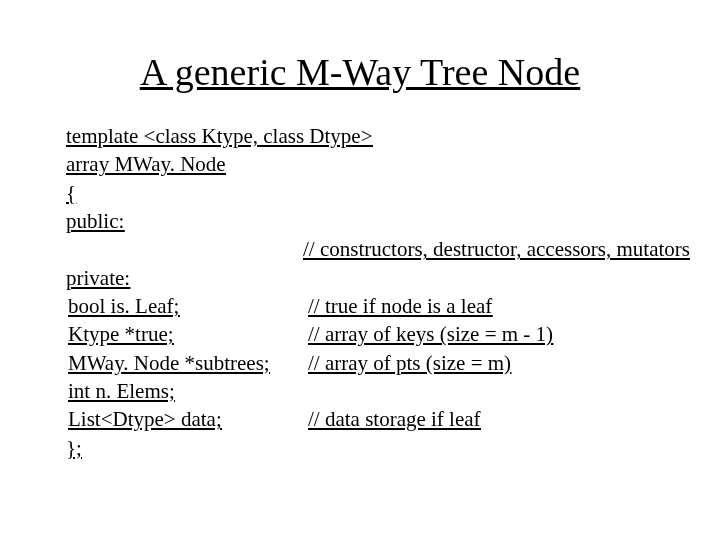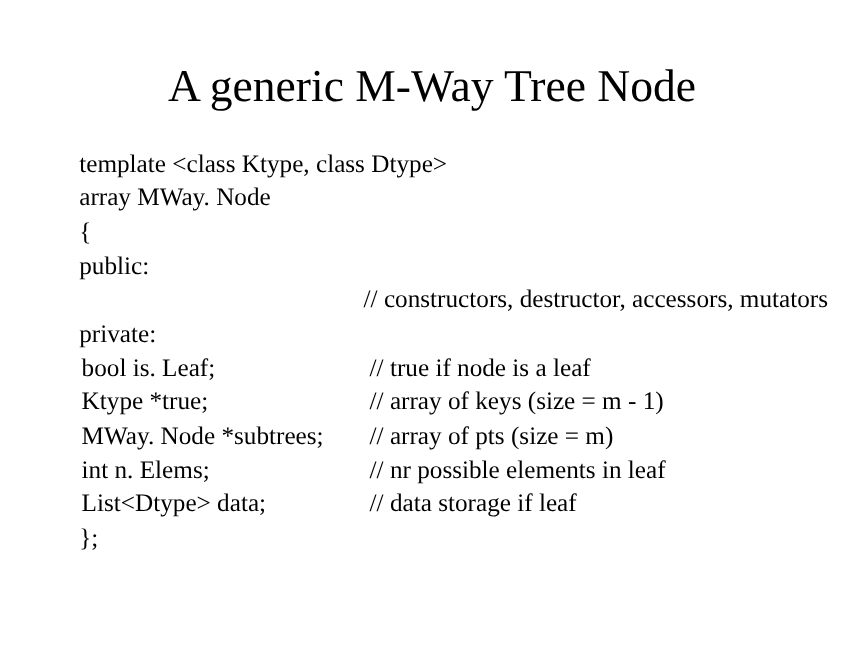--- a/index.html
+++ b/index.html
@@ -1,18 +1,19 @@
 <!DOCTYPE html>
 <html><head>
   <meta charset="utf-8">
   <style>
     * {
       margin: 0;
       padding: 0;
       box-sizing: border-box;
+      text-decoration: underline;
     }
     body {
       width: 720px;
       height: 540px;
       background: #ffffff;
       font-family: "Times New Roman", Times, serif;
       color: #000000;
       padding: 50px 30px 30px 30px;
     }
     .title {
@@ -64,21 +65,20 @@
   <div class="member-row">
     <div class="member-decl">Ktype *true;</div>
     <div class="member-comment">// array of keys (size = m - 1)</div>
   </div>
   <div class="member-row">
     <div class="member-decl">MWay. Node *subtrees;</div>
     <div class="member-comment">// array of pts (size = m)</div>
   </div>
   <div class="member-row">
     <div class="member-decl">int   n. Elems;</div>
-    <div class="member-comment">// nr possible elements in leaf</div>
   </div>
   <div class="member-row">
     <div class="member-decl">List&lt;Dtype&gt; data;</div>
     <div class="member-comment">// data storage if leaf</div>
   </div>
 
   <div class="code-line">};</div>
 </div>
 
 </body></html>

